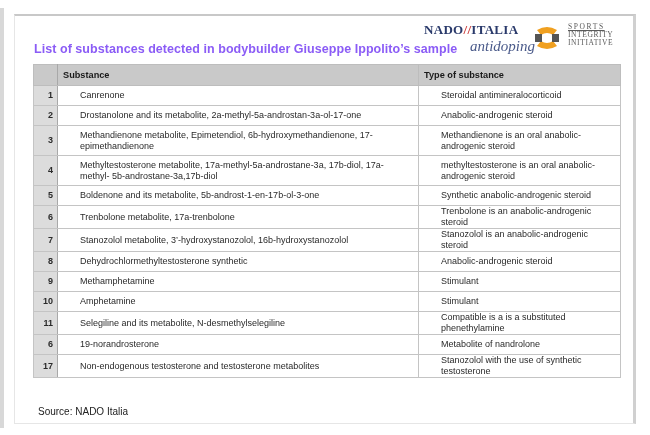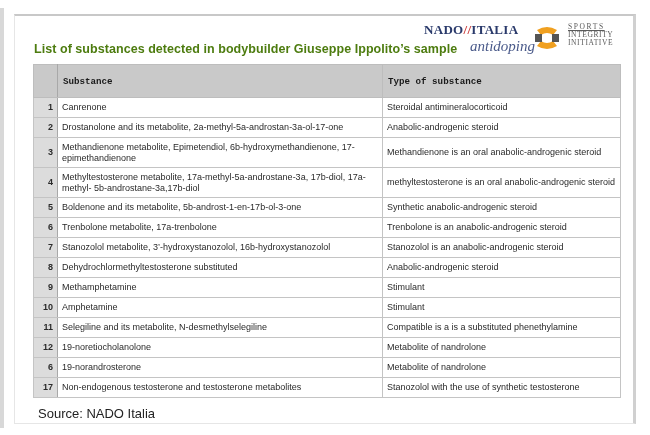--- a/index.html
+++ b/index.html
@@ -8,49 +8,49 @@
     font-family:"Liberation Sans", sans-serif; color:#222;
   }
   .outer-left { position:absolute; left:0; top:8px; width:4px; height:420px; background:#d8d8d8; }
   .frame {
     position:absolute; left:14px; top:14px; width:622px; height:410px;
     background:#fff; border-top:2px solid #c8c8c8; border-right:3px solid #d0d0d0;
     border-bottom:1px solid #e6e6e6; border-left:1px solid #e6e6e6;
     box-sizing:border-box;
   }
   .title {
-    position:absolute; left:34px; top:42px; font-size:12.5px; font-weight:bold; color:#4d7c0f;
+    position:absolute; left:34px; top:42px; font-size:12.5px; font-weight:bold; color:#8b5cf6;
     letter-spacing:0.05px;
   }
   .logo-nado { position:absolute; left:424px; top:22px; width:108px; height:32px; }
   .nado-text { position:absolute; left:0; top:0; font-family:"Liberation Serif", serif; font-size:13px; color:#2a3a6b; font-weight:bold; letter-spacing:0.3px;text-align:right; }
   .nado-slash { color:#c8302e; }
   .nado-sub { position:absolute; left:46px; top:16px; font-family:"Liberation Serif", serif; font-style:italic; font-size:15px; color:#4a5a8a; }
   .logo-mark { position:absolute; left:533px; top:24px; width:28px; height:28px; }
   .sii { position:absolute; left:568px; top:23px; font-family:"Liberation Serif", serif; font-size:7.5px; line-height:8px; color:#5a5a5a; letter-spacing:0.6px; text-align:left; }
   .sii .spt { letter-spacing:1.6px;text-decoration:underline; }
   table.subst {
     position:absolute; left:33px; top:64px; width:588px; border-collapse:collapse;
     font-size:9px; color:#2a2a2a;
   }
   table.subst th {
     background:#c9c9c9; text-align:left; font-weight:bold; font-size:9.2px; color:#1a1a1a;
-    height:20px; padding:6px 5px; border:1px solid #bdbdbd;font-family:Liberation Mono, monospace;
+    height:20px; padding:0 5px; border:1px solid #bdbdbd;
   }
   table.subst td {
-    border:1px solid #c4c4c4; padding:0 4px; height:19px; vertical-align:middle; line-height:11px;
+    border:1px solid #c4c4c4; padding:0 22px; height:19px; vertical-align:middle; line-height:11px;
   }
   table.subst td.num {
     background:#dcdcdc; text-align:right; font-weight:bold; width:13px; padding:0 4px 0 2px;
     border-right:1px solid #a8a8a8;
   }
   table.subst th.num { width:13px; border-right:1px solid #a8a8a8; }
   table.subst td.sub { width:316px; }
   table.subst tr.tall td { height:29px; }
-  .source { position:absolute; left:38px; top:406px; font-size:13px; color:#222; }
+  .source { position:absolute; left:38px; top:406px; font-size:10px; color:#222; }
 </style>
 </head>
 <body>
 
 <div class="outer-left"></div>
 <div class="frame"></div>
 
 <div class="logo-nado">
   <div class="nado-text"><span>NADO</span><span class="nado-slash">//</span><span>ITALIA</span></div>
   <div class="nado-sub">antidoping</div>
@@ -110,44 +110,39 @@
         <td class="sub">Trenbolone metabolite, 17a-trenbolone</td>
         <td class="typ">Trenbolone is an anabolic-androgenic steroid</td>
       </tr>
       <tr>
         <td class="num">7</td>
         <td class="sub">Stanozolol metabolite, 3’-hydroxystanozolol, 16b-hydroxystanozolol</td>
         <td class="typ">Stanozolol is an anabolic-androgenic steroid</td>
       </tr>
       <tr>
         <td class="num">8</td>
-        <td class="sub">Dehydrochlormethyltestosterone substituted</td>
+        <td class="sub">Dehydrochlormethyltestosterone synthetic</td>
         <td class="typ">Anabolic-androgenic steroid</td>
       </tr>
       <tr>
         <td class="num">9</td>
         <td class="sub">Methamphetamine</td>
         <td class="typ">Stimulant</td>
       </tr>
       <tr>
         <td class="num">10</td>
         <td class="sub">Amphetamine</td>
         <td class="typ">Stimulant</td>
       </tr>
       <tr>
         <td class="num">11</td>
         <td class="sub">Selegiline and its metabolite, N-desmethylselegiline</td>
         <td class="typ">Compatible is a is a substituted phenethylamine</td>
       </tr>
       <tr>
-        <td class="num">12</td>
-        <td class="sub">19-noretiocholanolone</td>
-        <td class="typ">Metabolite of nandrolone</td>
-      </tr>
-      <tr>
         <td class="num">6</td>
         <td class="sub">19-norandrosterone</td>
         <td class="typ">Metabolite of nandrolone</td>
       </tr>
       <tr>
         <td class="num">17</td>
         <td class="sub">Non-endogenous testosterone and testosterone metabolites</td>
         <td class="typ">Stanozolol with the use of synthetic testosterone</td>
       </tr>
     </tbody>

